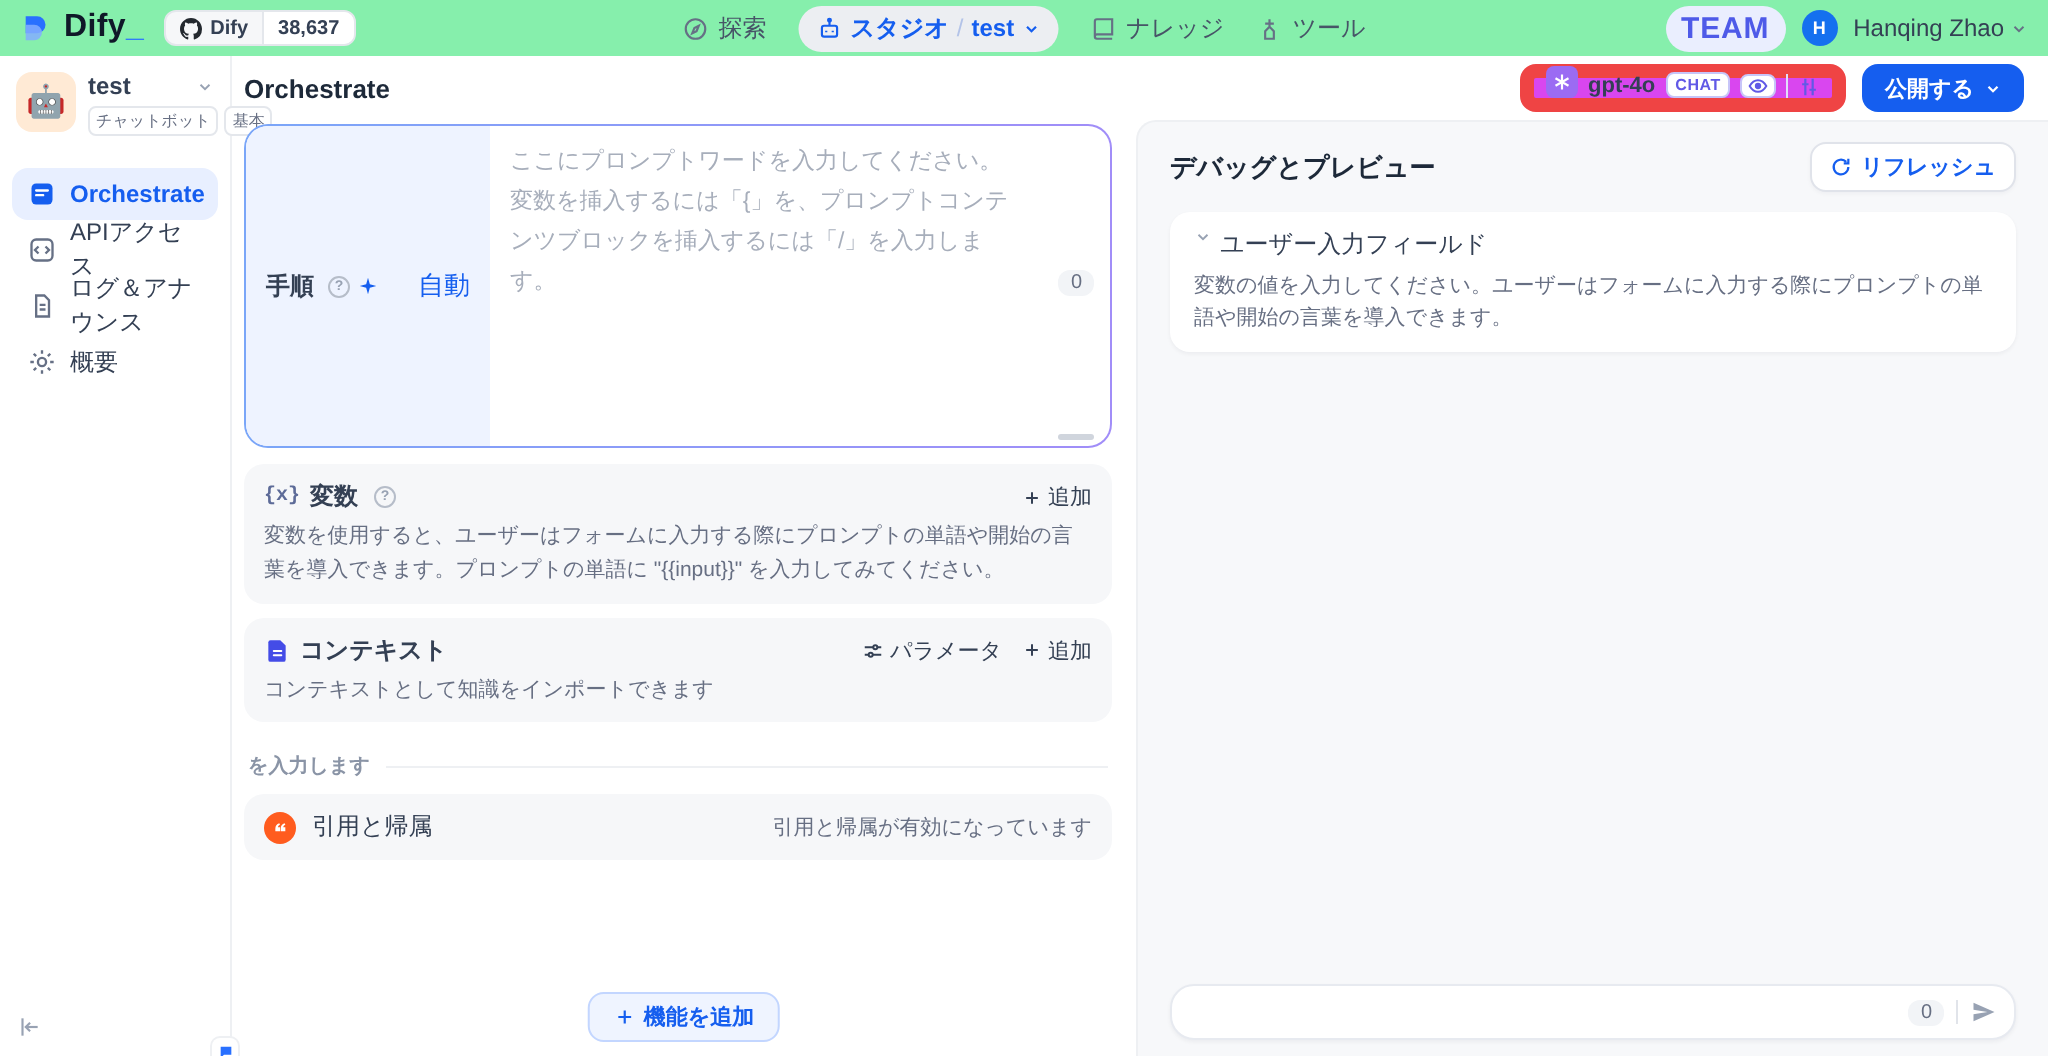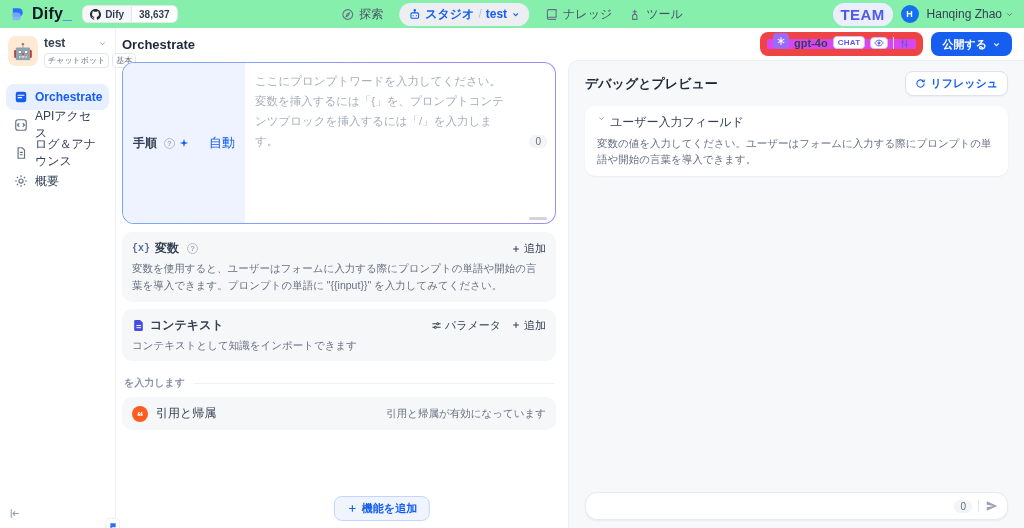--- a/index.html
+++ b/index.html
@@ -111,21 +111,21 @@
   .enhance-label { font-size:10px; font-weight:700; color:#8a94a6; white-space:nowrap; }
   .enhance-rule { flex:1; border-top:1px solid #eef0f3; }
   .citation-card { background:#f6f7f9; border-radius:10px; padding:8px 10px; display:flex; align-items:center; }
   .quote-icon { width:16px; height:16px; border-radius:50%; background:#ff5c1f; display:flex;
     align-items:center; justify-content:center; margin-right:8px; flex:none; }
   .citation-title { font-size:12px; font-weight:400; color:#344054; }
   .citation-status { margin-left:auto; font-size:10.5px; color:#676f83; }
 
   .add-feature-btn { position:absolute; left:50%; bottom:7px; transform:translateX(-50%);
     display:flex; align-items:center; gap:4px; background:#eff4ff; border:1px solid #c3d6ff;
-    color:#155eef; font-size:11px; font-weight:600; padding:4px 12px; border-radius:8px; cursor:pointer; white-space:nowrap;margin-left:40px; }
+    color:#155eef; font-size:11px; font-weight:600; padding:4px 12px; border-radius:8px; cursor:pointer; white-space:nowrap; }
 
   
   .debug-panel { flex:1; background:#f7f8fa; border-left:1px solid #eef0f3; border-top:1px solid #eef0f3;
     border-top-left-radius:10px; padding:10px 16px 8px; display:flex; flex-direction:column; min-width:0; }
   .debug-header { display:flex; align-items:center; margin-bottom:10px; }
   .debug-title { font-size:13px; font-weight:700; color:#1d2939; }
   .refresh-btn { margin-left:auto; display:flex; align-items:center; gap:4px; background:#fff;
     border:1px solid #e0e3ea; border-radius:8px; padding:4px 9px; font-size:11px; font-weight:600;
     color:#155eef; cursor:pointer; box-shadow:0 1px 2px rgba(16,24,40,.04); }
   .user-input-card { background:#fff; border-radius:10px; padding:8px 12px; box-shadow:0 1px 2px rgba(16,24,40,.05); }

